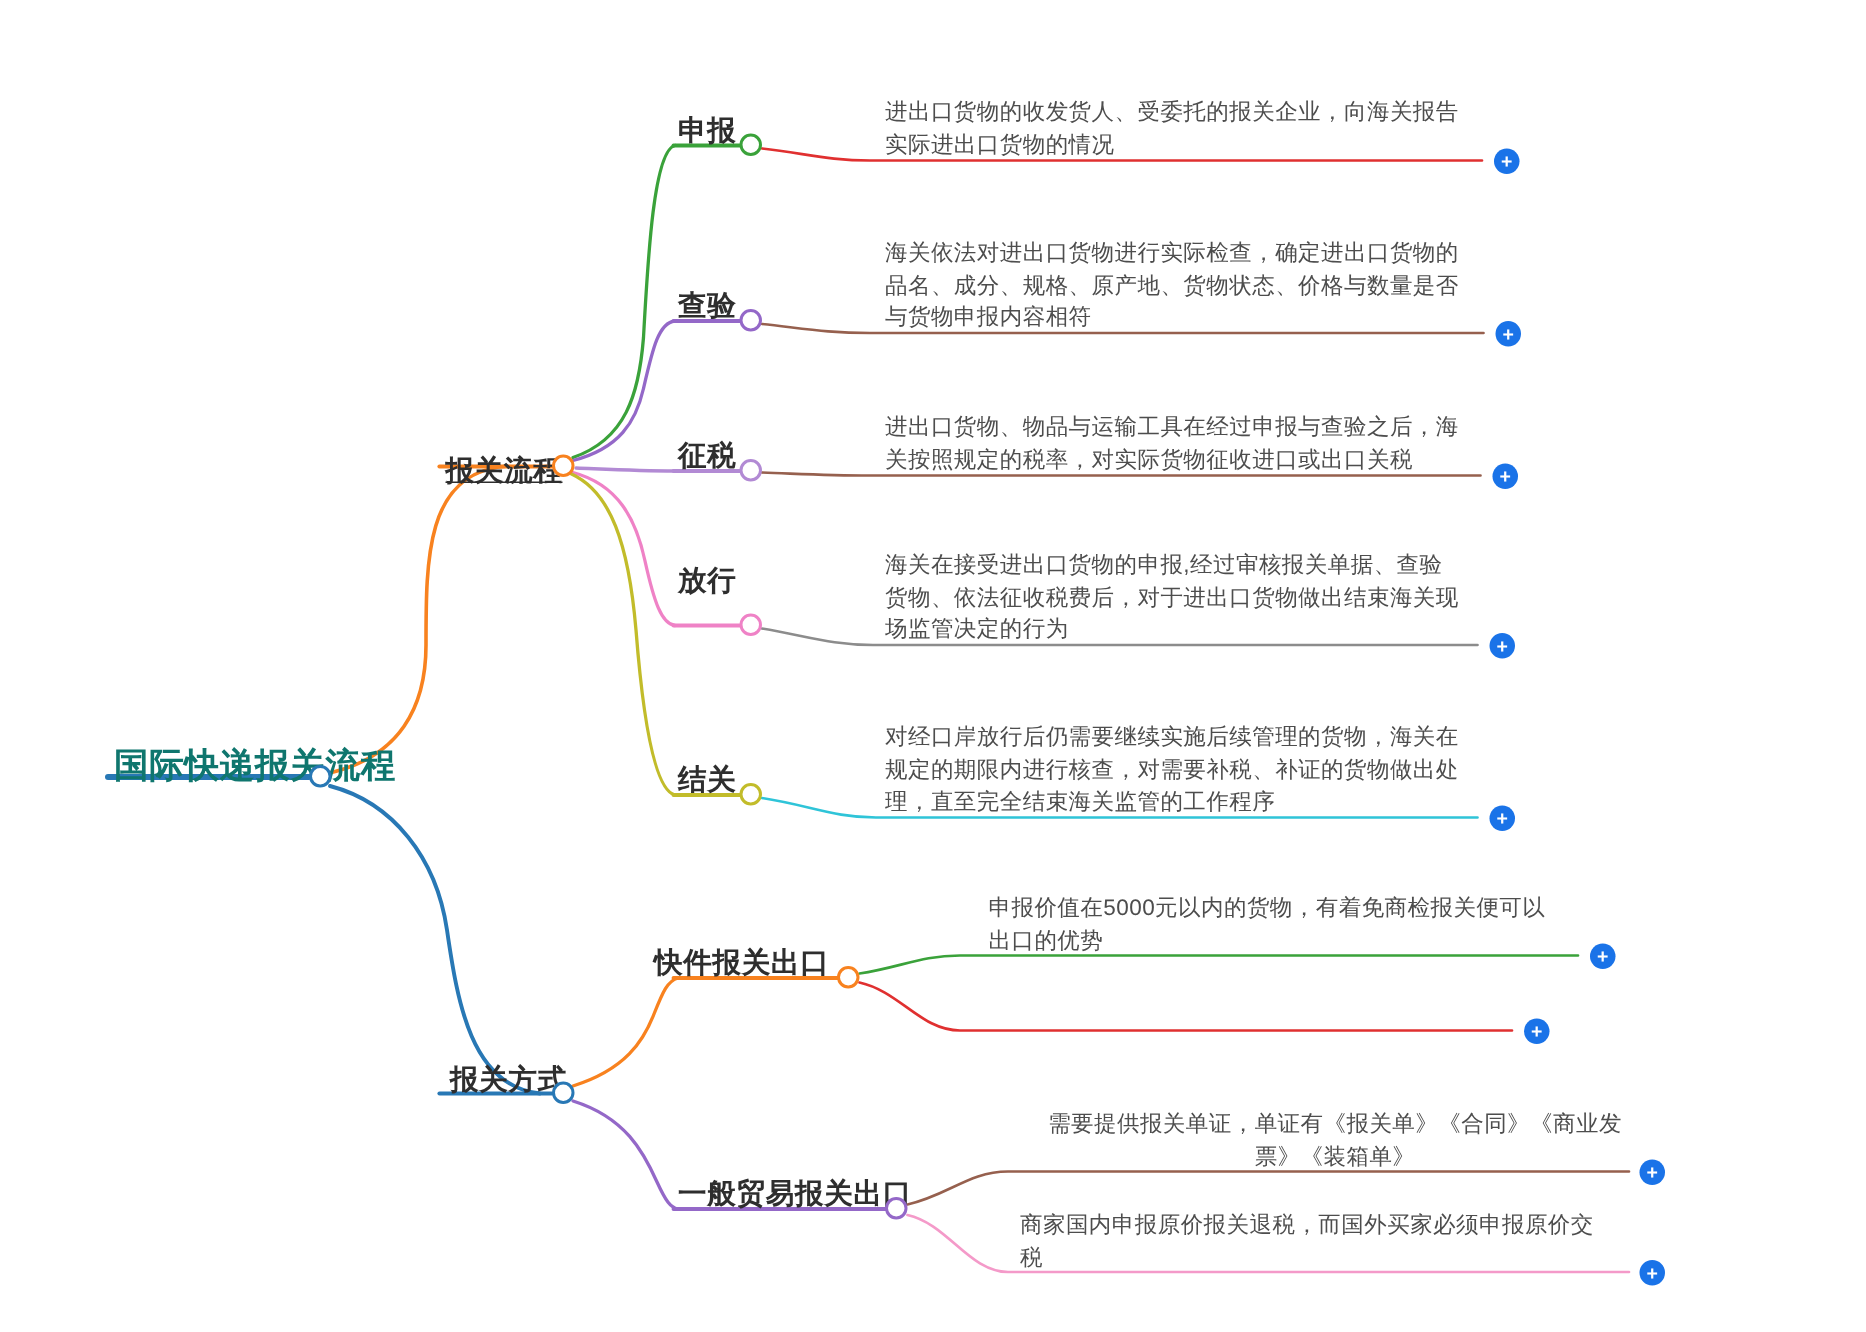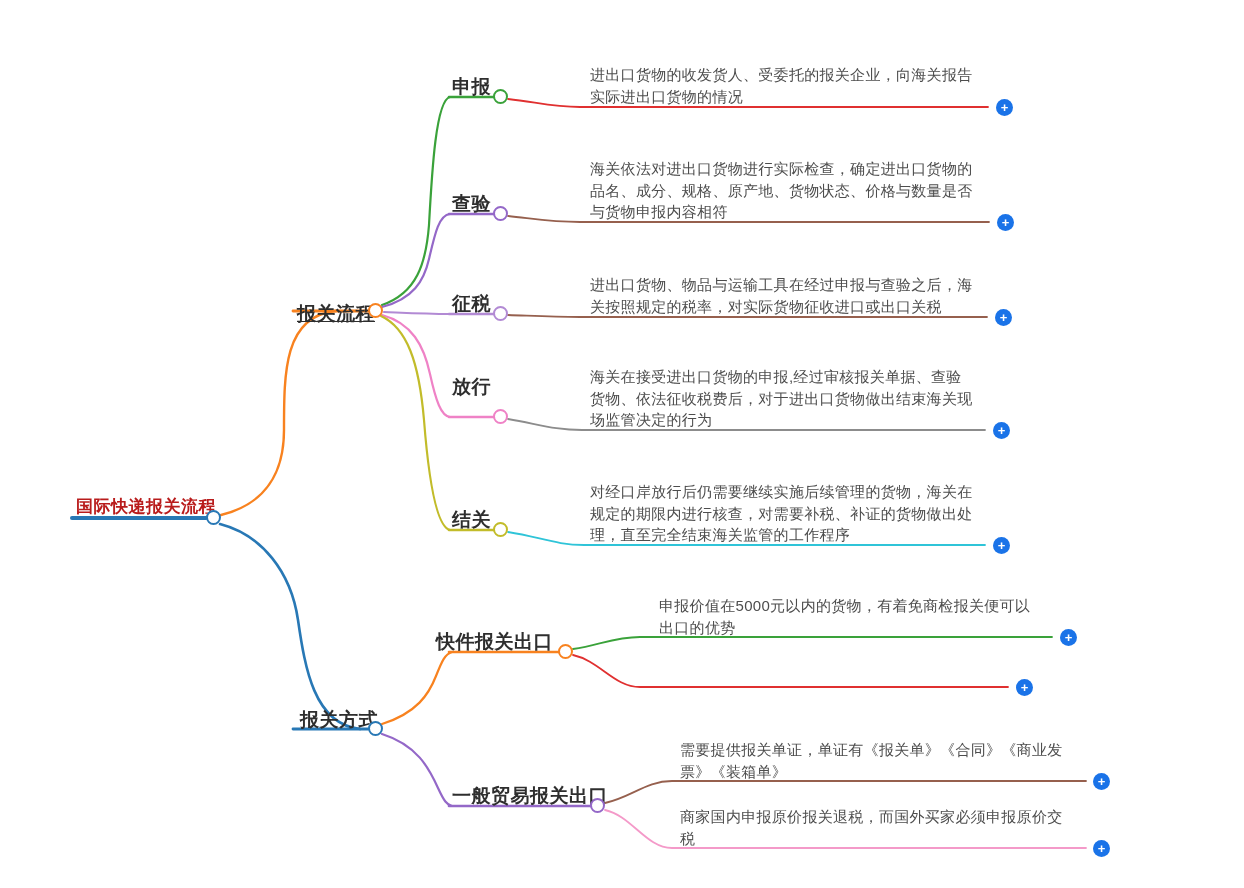--- a/index.html
+++ b/index.html
@@ -5,21 +5,21 @@
   html,body{margin:0;padding:0;background:#ffffff;}
   #canvas{
     position:relative;width:1244px;height:888px;background:#ffffff;overflow:hidden;
     font-family:"Liberation Sans","DejaVu Sans",sans-serif;
   }
   #wires{position:absolute;left:0;top:0;z-index:1;}
   .node-label{
     position:absolute;z-index:3;font-size:19px;font-weight:bold;color:#2e2e2e;
     white-space:nowrap;letter-spacing:0.5px;
   }
-  .root-label{font-size:17px;color:#b91c1c;}
+  .root-label{font-size:23px;color:#0f766e;}
   .desc{
     position:absolute;z-index:3;width:420px;font-size:15px;line-height:21.5px;
     color:#4d4d4d;white-space:pre-line;letter-spacing:0.3px;
   }
   .dot{
     position:absolute;z-index:4;width:11px;height:11px;border-radius:50%;
     background:#ffffff;border:2.5px solid #999;box-sizing:content-box;cursor:pointer;
   }
   .plus{
     position:absolute;z-index:5;width:17px;height:17px;border-radius:50%;
@@ -92,21 +92,21 @@
   <div class="desc" style="left:590px;top:274px;">进出口货物、物品与运输工具在经过申报与查验之后，海
 关按照规定的税率，对实际货物征收进口或出口关税</div>
   <div class="desc" style="left:590px;top:366px;">海关在接受进出口货物的申报,经过审核报关单据、查验
 货物、依法征收税费后，对于进出口货物做出结束海关现
 场监管决定的行为</div>
   <div class="desc" style="left:590px;top:481px;">对经口岸放行后仍需要继续实施后续管理的货物，海关在
 规定的期限内进行核查，对需要补税、补证的货物做出处
 理，直至完全结束海关监管的工作程序</div>
   <div class="desc" style="left:645px;top:595px;margin-left:14px;">申报价值在5000元以内的货物，有着免商检报关便可以
 出口的优势</div>
-  <div class="desc" style="left:680px;top:739px;">需要提供报关单证，单证有《报关单》《合同》《商业发
+  <div class="desc" style="left:680px;top:739px;text-align:center;">需要提供报关单证，单证有《报关单》《合同》《商业发
 票》《装箱单》</div>
   <div class="desc" style="left:680px;top:806px;">商家国内申报原价报关退税，而国外买家必须申报原价交
 税</div>
 
   <div class="dot" style="left:206px;top:510px;border-color:#2878b5;"></div>
   <div class="dot" style="left:368px;top:303px;border-color:#f8821f;"></div>
   <div class="dot" style="left:368px;top:721px;border-color:#2878b5;"></div>
   <div class="dot" style="left:493px;top:89px;border-color:#3aa23a;"></div>
   <div class="dot" style="left:493px;top:206px;border-color:#9468c8;"></div>
   <div class="dot" style="left:493px;top:306px;border-color:#b28ad4;"></div>

